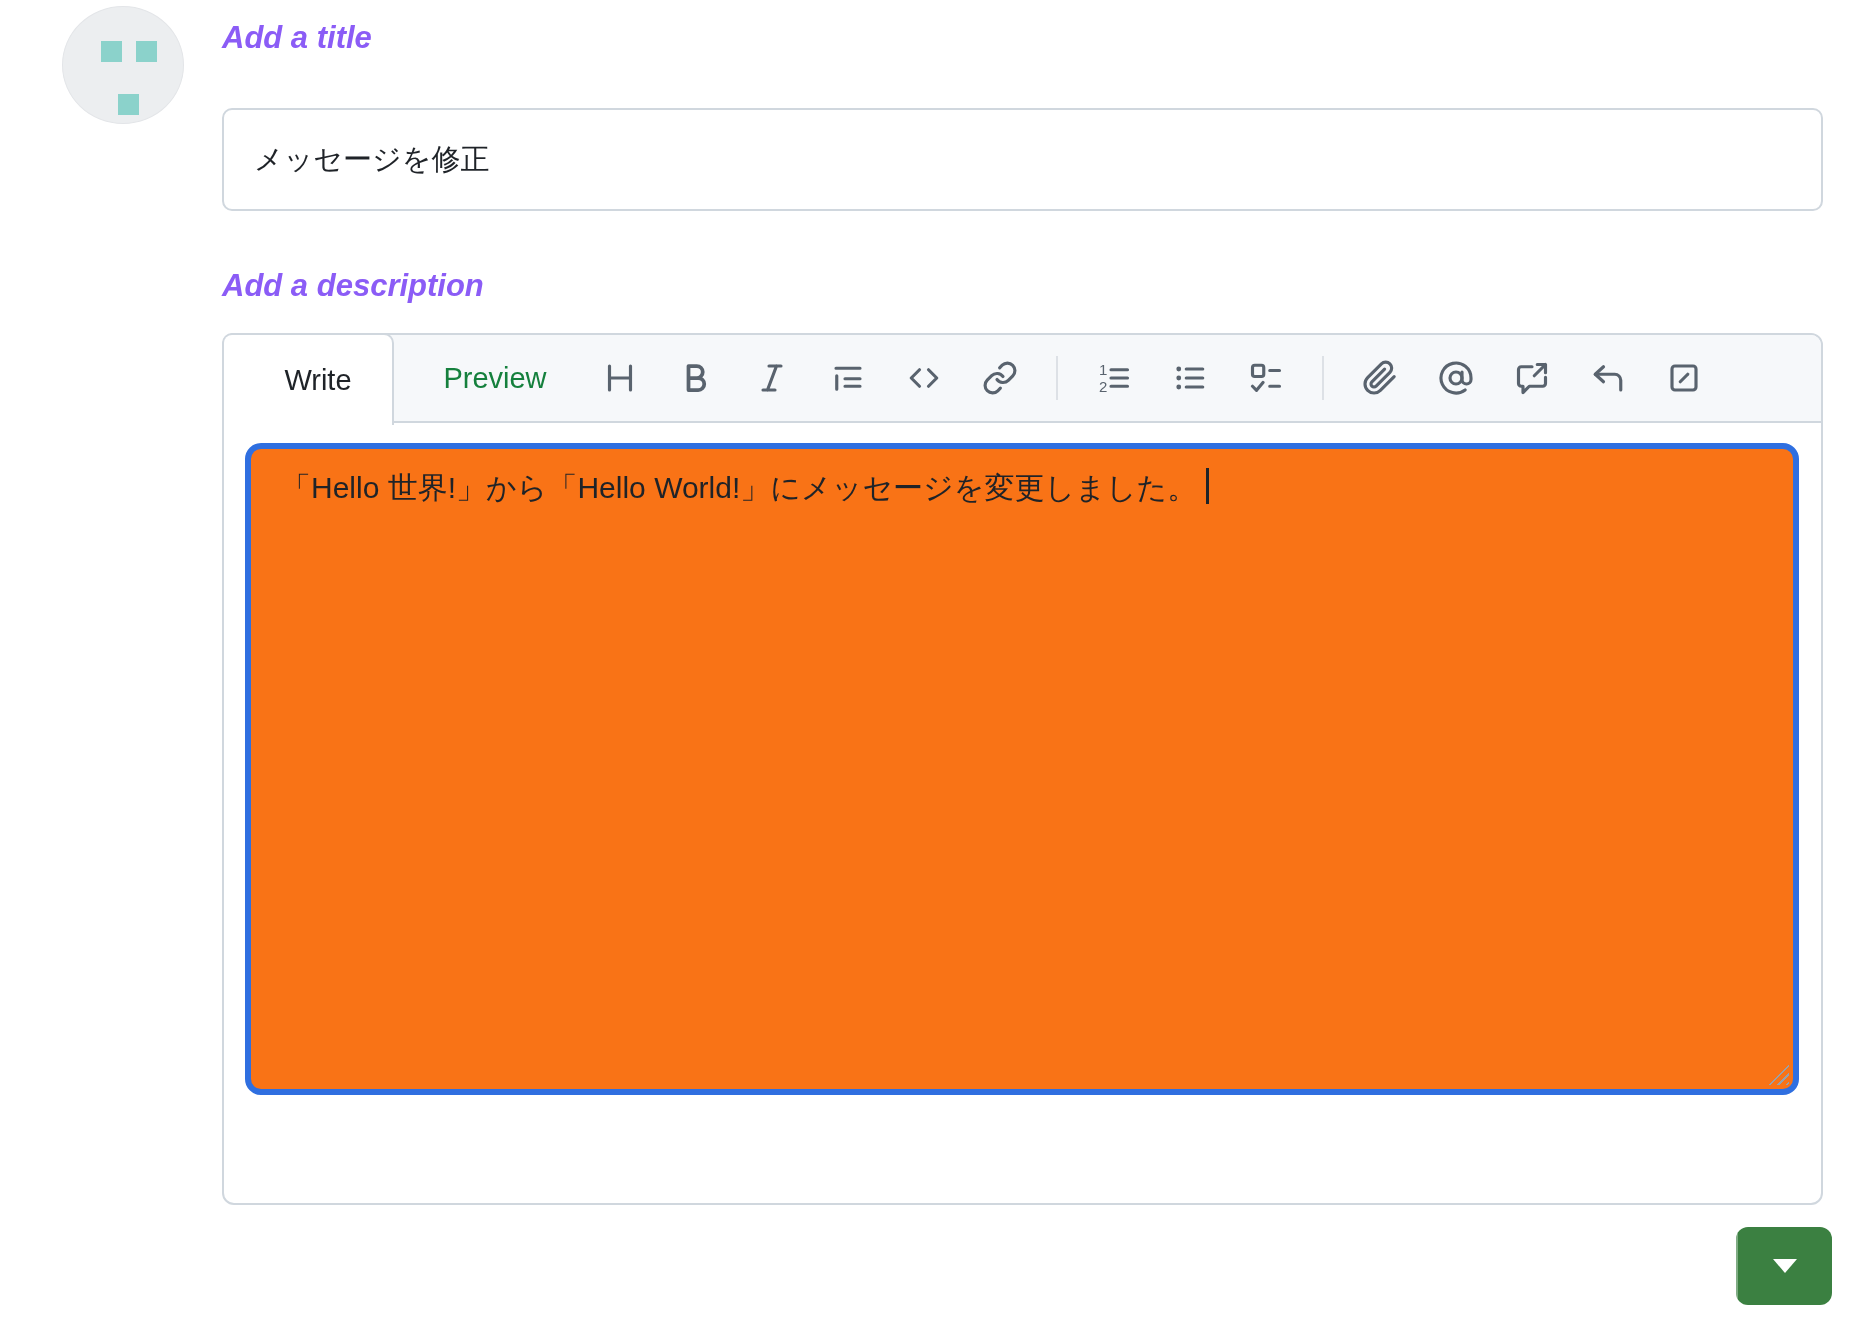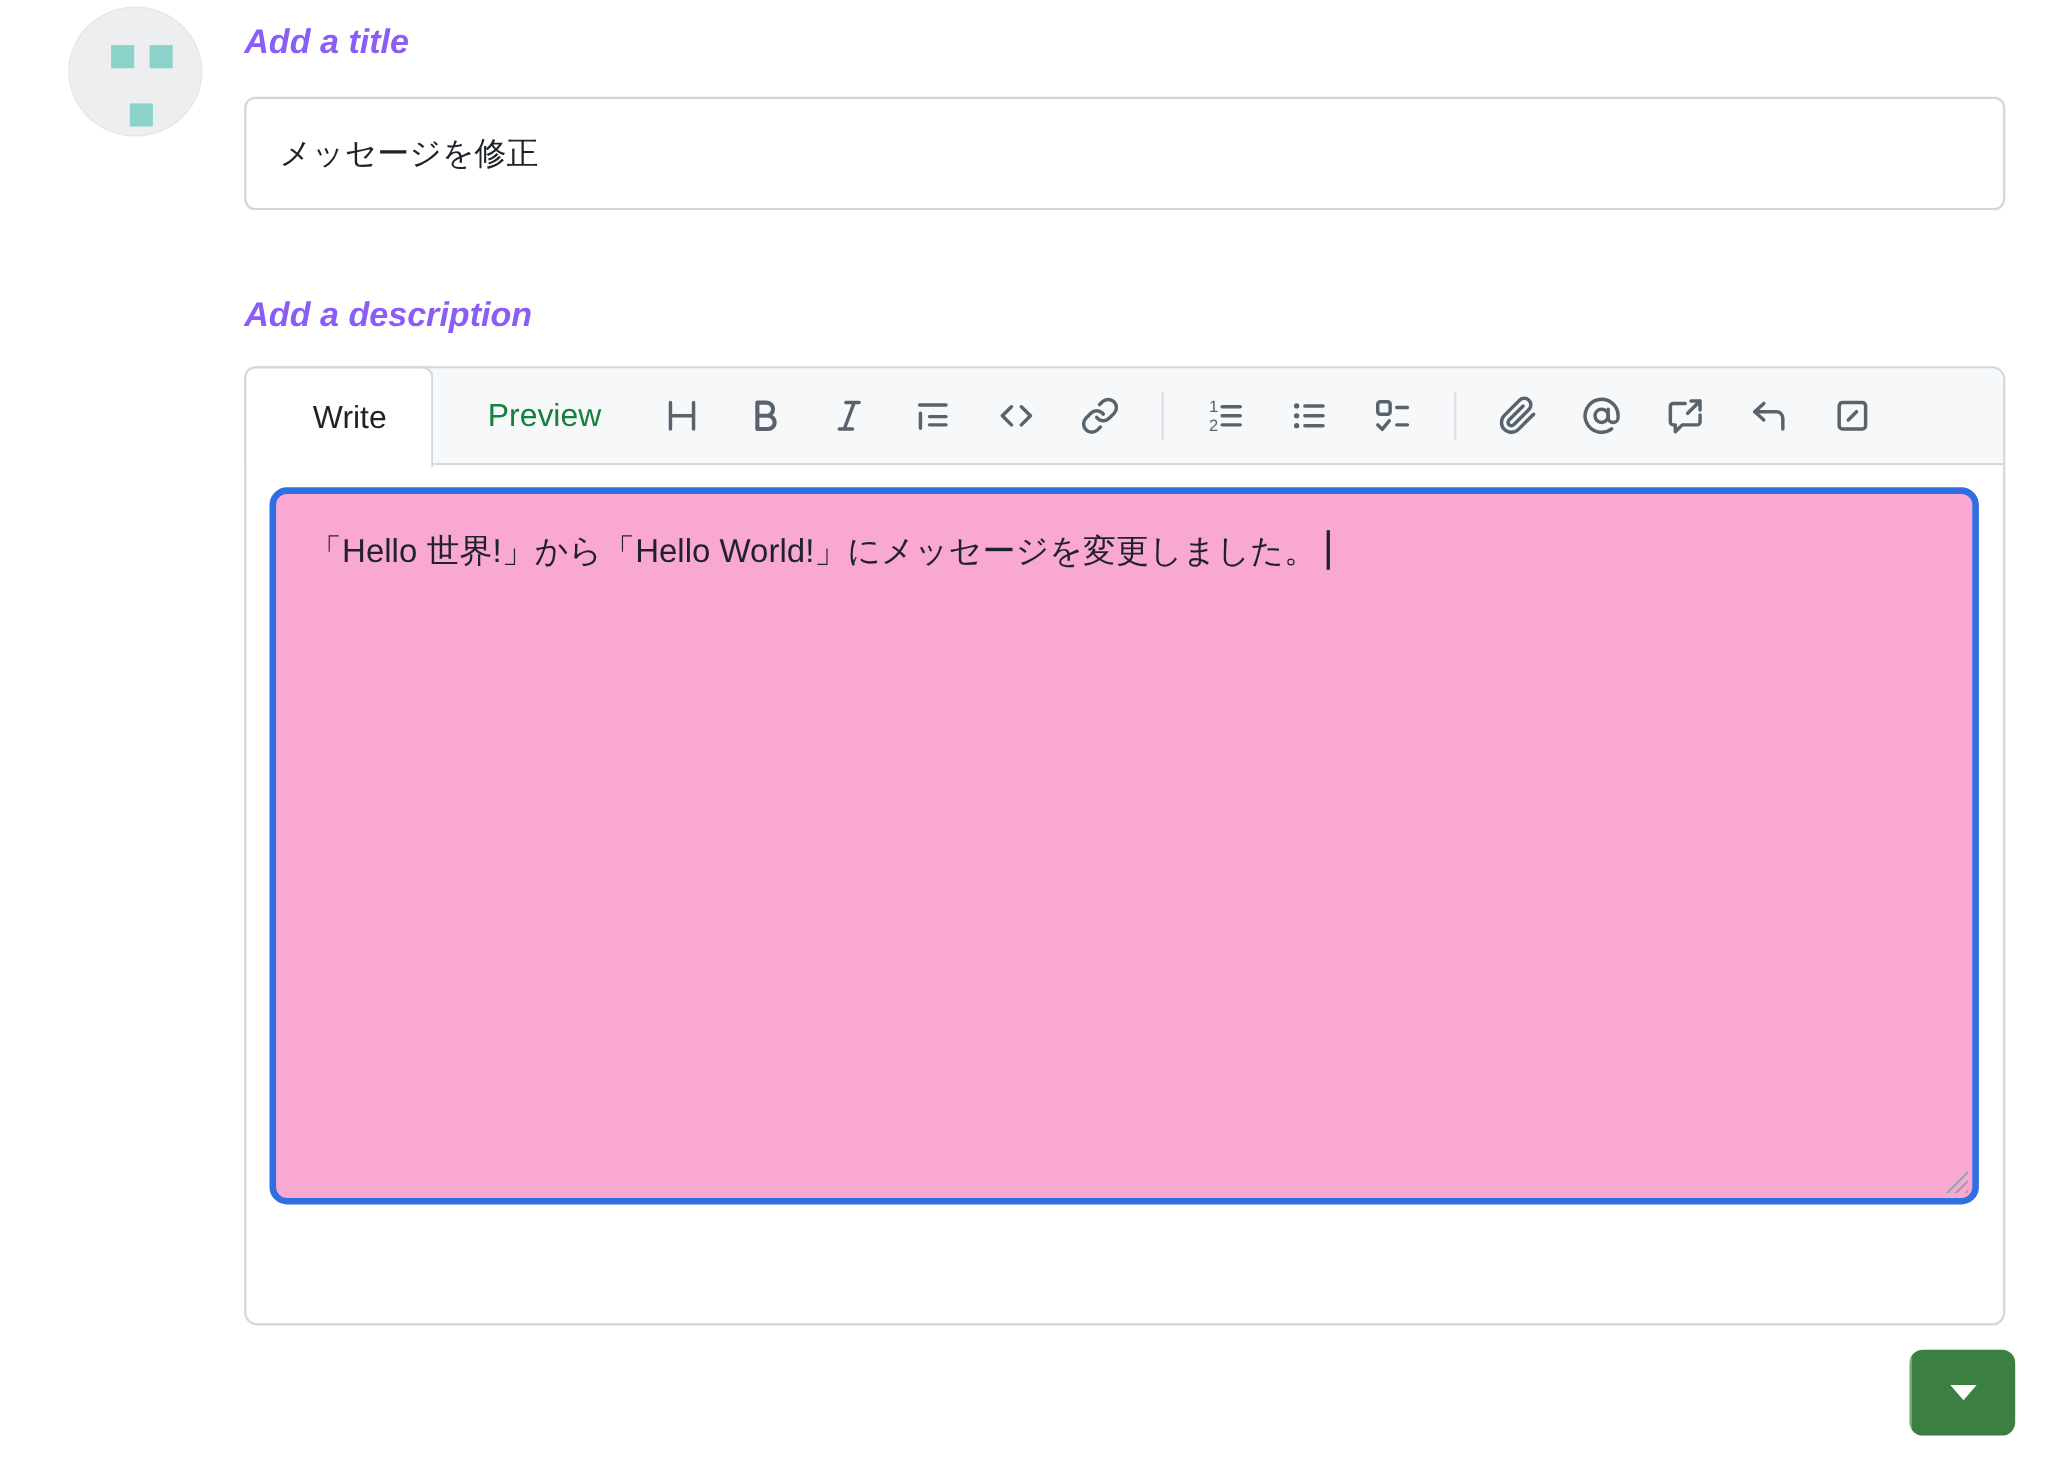--- a/index.html
+++ b/index.html
@@ -26,21 +26,21 @@
 
   
   .content { position: absolute; left: 222px; top: 0; width: 1601px; }
 
   .section-heading {
     font-size: 31px; font-weight: 700; color: #8b5cf6; font-style: italic;
   }
   #title-heading { position: absolute; top: 20px; left: 0; }
 
   #title-input {
-    position: absolute; top: 88px; left: 0;
+    position: absolute; top: 108px; left: 0;
     width: 1601px; height: 103px;
     border: 2px solid #d0d7de; border-radius: 10px;
     font-size: 29px; color: #1f2328; padding: 0 30px;
     font-family: inherit; background: #fff; outline: none;
   }
 
   #desc-heading { position: absolute; top: 268px; left: 0; }
 
   
   .editor {
@@ -80,21 +80,21 @@
   .tb-sep { width: 2px; height: 44px; background: #dde1e6; flex: 0 0 auto; }
   .stroke-ic { stroke: #59636e; fill: none; stroke-width: 2.1; stroke-linecap: round; stroke-linejoin: round; }
   .fill-ic  { fill: #59636e; }
 
   
   .editor-body { padding: 20px 22px 0 21px; }
   .desc-box {
     position: relative;
     width: 100%; height: 652px;
     border: 6px solid #2f6fe0; border-radius: 16px;
-    background: #f9a8d4; padding: 30px 30px;
+    background: #f97316; padding: 16px 30px;
     font-size: 30px; color: #1f2328; line-height: 1.5;
     cursor: text; overflow: hidden;
   }
   .caret {
     display: inline-block; width: 3px; height: 36px;
     background: #1f2328; vertical-align: text-bottom; margin-left: 9px;
   }
   .resize-handle {
     position: absolute; right: 4px; bottom: 4px;
     width: 26px; height: 26px;

